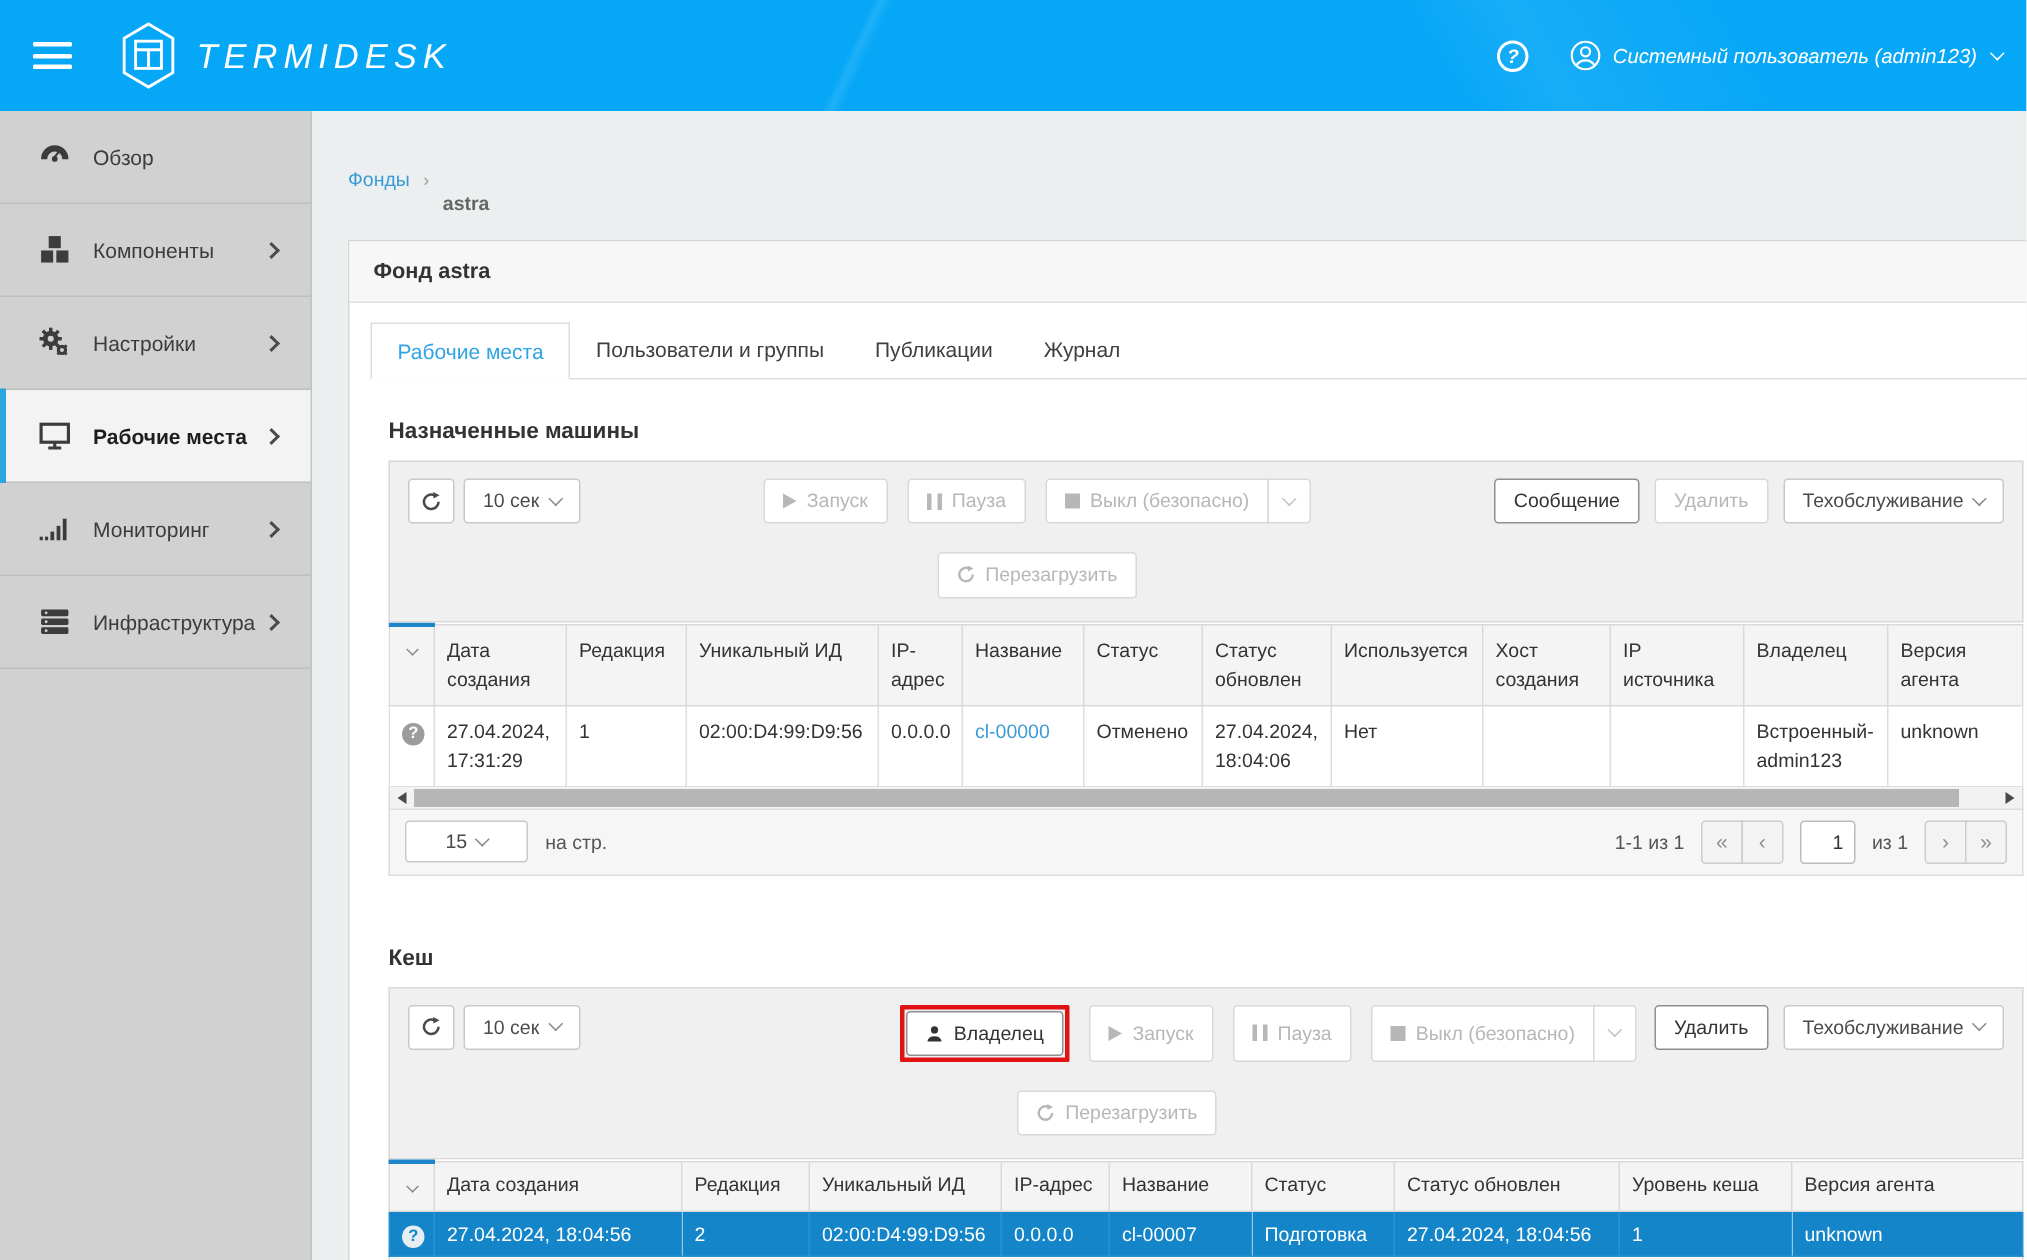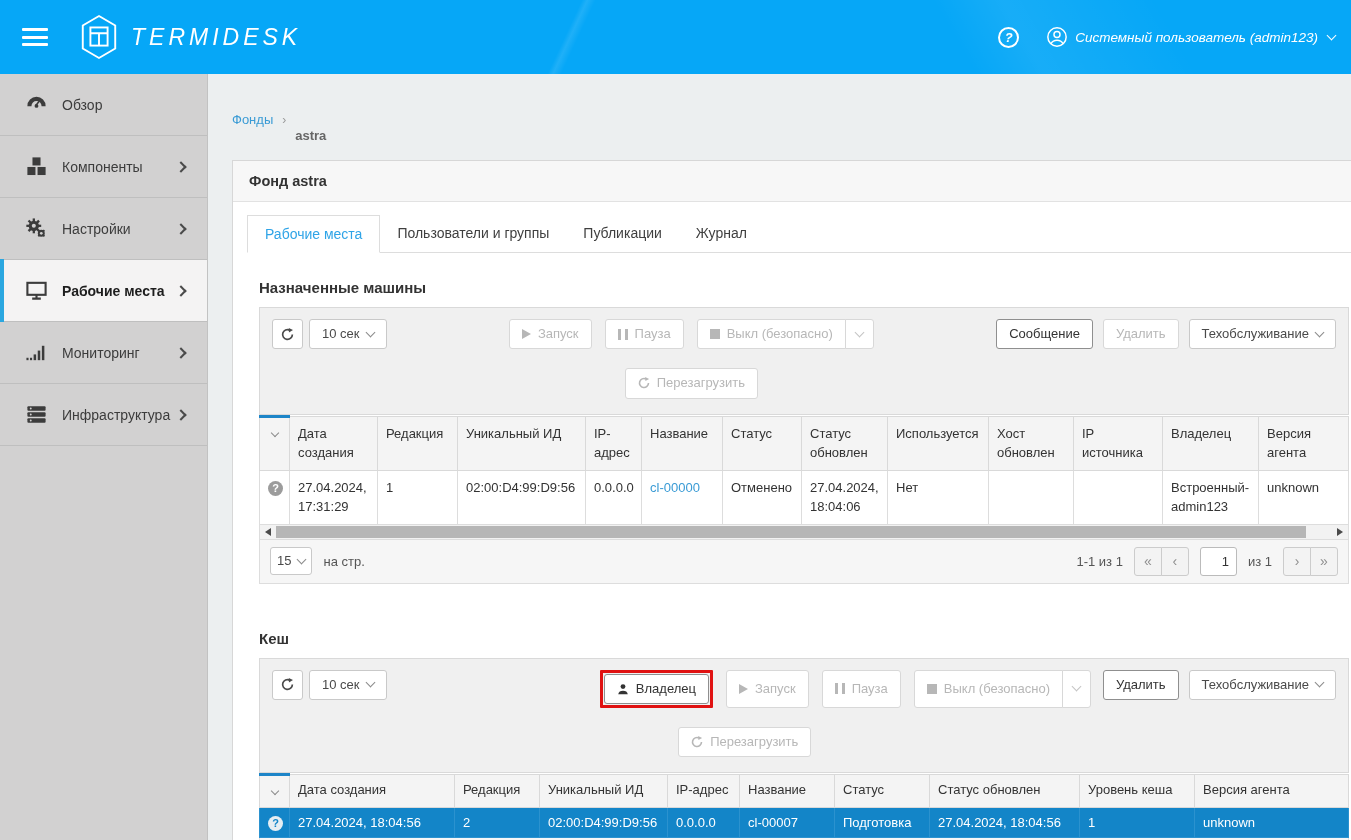--- a/index.html
+++ b/index.html
@@ -115,21 +115,21 @@
   .hs-btn { width: 16px; height: 100%; display: flex; align-items: center; justify-content: center; cursor: pointer; }
   .hs-track { flex: 1; height: 100%; position: relative; }
   .hs-thumb { position: absolute; left: 0; top: 1px; bottom: 1px; width: 97.5%; background: #b6b6b6; cursor: grab; }
   .tri-l { width: 0; height: 0; border-right: 6px solid #4a4a4a; border-top: 4.5px solid transparent; border-bottom: 4.5px solid transparent; }
   .tri-r { width: 0; height: 0; border-left: 6px solid #4a4a4a; border-top: 4.5px solid transparent; border-bottom: 4.5px solid transparent; }
 
   
   .grid-footer { display: flex; align-items: center; border: 1px solid #ddd; border-top: none;
     background: #f6f6f6; padding: 7px 10px; }
   .pf-left { display: flex; align-items: center; gap: 11px; }
-  .pf-left .btn { padding: 5px 6px; }
+  .pf-left .btn { padding: 5px 26px; }
   .pf-label { color: #555; }
   .pf-right { margin-left: auto; display: flex; align-items: center; gap: 11px; color: #555; }
   .pg-btn { width: 28px; height: 29px; display: flex; align-items: center; justify-content: center;
     background: #f3f3f3; border: 1px solid #ccc; color: #8f8f8f; font-size: 14px; cursor: pointer; border-radius: 3px; }
   .pg-group { display: inline-flex; }
   .pg-group .pg-btn:first-child { border-top-right-radius: 0; border-bottom-right-radius: 0; }
   .pg-group .pg-btn + .pg-btn { margin-left: -1px; border-top-left-radius: 0; border-bottom-left-radius: 0; }
   .page-input { width: 37px; height: 29px; border: 1px solid #bbb; border-radius: 3px;
     text-align: right; padding-right: 7px; font-family: inherit; font-size: 13px; color: #333; background: #fff; }
 </style>
@@ -350,21 +350,21 @@
                 <tr>
               <th class="sel"><span class="chev"></span></th>
               <th>Дата создания</th>
               <th>Редакция</th>
               <th>Уникальный ИД</th>
               <th>IP-адрес</th>
               <th>Название</th>
               <th>Статус</th>
               <th>Статус обновлен</th>
               <th>Используется</th>
-              <th>Хост обновлен</th>
+              <th>Хост создания</th>
               <th>IP источника</th>
               <th>Владелец</th>
               <th>Версия агента</th>
             </tr>
             <tr>
               <td class="sel"><span class="qmark">?</span></td>
               <td>27.04.2024, 17:31:29</td>
               <td>1</td>
               <td>02:00:D4:99:D9:56</td>
               <td>0.0.0.0</td>

